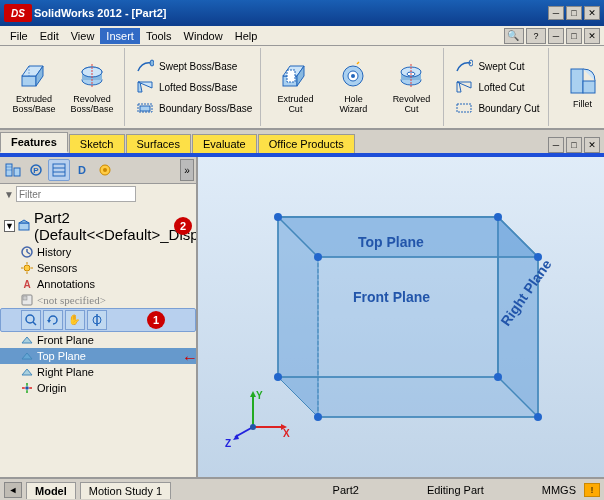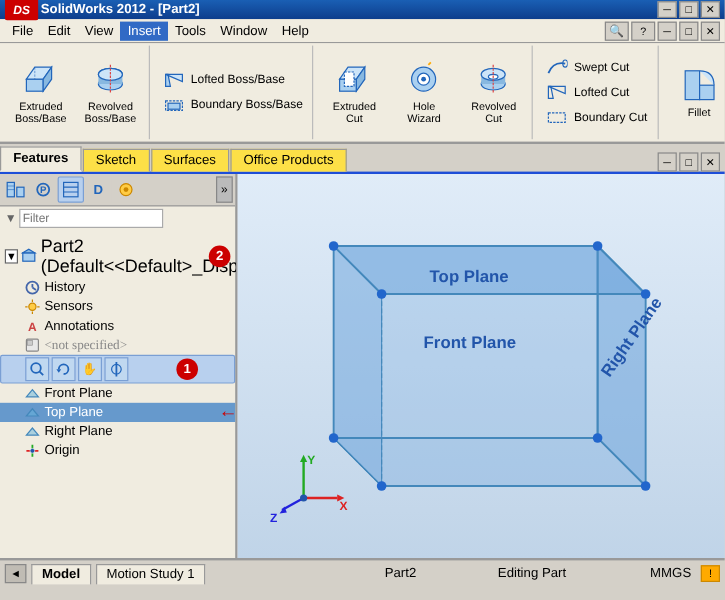--- a/index.html
+++ b/index.html
@@ -2,21 +2,21 @@
 <html><head>
   <meta charset="utf-8">
   <style>
     * { box-sizing: border-box; margin: 0; padding: 0; }
     body { font-family: 'Segoe UI', Arial, sans-serif; font-size: 11px; background: #d4d0c8; width: 604px; height: 500px; overflow: hidden; }
 
     
     .title-bar {
       background: linear-gradient(to bottom, #1a5fb4, #0d3d8c);
       color: white;
-      height: 16px;
+      height: 26px;
       display: flex;
       align-items: center;
       justify-content: space-between;
       padding: 0 4px;
     }
     .title-bar-left { display: flex; align-items: center; gap: 6px; }
     .title-bar-controls { display: flex; gap: 2px; }
     .title-btn {
       width: 16px; height: 14px; background: #d4d0c8; border: 1px solid #888;
       font-size: 9px; display: flex; align-items: center; justify-content: center;
@@ -100,21 +100,21 @@
       width: 20px; height: 16px;
       display: flex; align-items: center; justify-content: center;
     }
 
     
     .tabs-row {
       background: #d4d0c8;
       display: flex;
       align-items: flex-end;
       padding-top: 2px;
-      border-bottom: 2px solid #1d4ed8;
+      border-bottom: 4px solid #1d4ed8;
       gap: 0;
     }
     .tab {
       padding: 3px 10px;
       font-size: 11px;
       cursor: pointer;
       background: #fde047;
       border: 1px solid #999;
       border-bottom: none;
       margin-right: 1px;
@@ -373,20 +373,29 @@
       </div>
       <span style="font-size:9px;text-align:center;">Revolved<br>Boss/Base</span>
     </div>
   </div>
 
   <div class="toolbar-group">
     <div class="toolbar-sub-group">
       <div class="toolbar-sub-btn">
         <div class="toolbar-sub-icon">
           <svg width="18" height="14" viewBox="0 0 18 14">
+            <path d="M2,12 Q6,2 16,4" fill="none" stroke="#2266bb" stroke-width="1.5"></path>
+            <ellipse cx="16" cy="4" rx="2" ry="3" fill="#88b8e0" stroke="#2266bb" stroke-width="1"></ellipse>
+          </svg>
+        </div>
+        <span>Swept Boss/Base</span>
+      </div>
+      <div class="toolbar-sub-btn">
+        <div class="toolbar-sub-icon">
+          <svg width="18" height="14" viewBox="0 0 18 14">
             <polygon points="2,12 6,12 4,2 2,2" fill="#aad0f0" stroke="#2266bb" stroke-width="1"></polygon>
             <polygon points="2,2 4,2 16,2 16,8" fill="#cce4f8" stroke="#2266bb" stroke-width="1"></polygon>
           </svg>
         </div>
         <span>Lofted Boss/Base</span>
       </div>
       <div class="toolbar-sub-btn">
         <div class="toolbar-sub-icon">
           <svg width="18" height="14" viewBox="0 0 18 14">
             <rect x="2" y="3" width="14" height="8" fill="none" stroke="#2266bb" stroke-width="1" stroke-dasharray="2,1"></rect>
@@ -479,20 +488,21 @@
     </div>
 
   </div>
 
 </div>
 
 <div class="tabs-row">
   <div class="tab active">Features</div>
   <div class="tab">Sketch</div>
   <div class="tab">Surfaces</div>
+  <div class="tab">Evaluate</div>
   <div class="tab">Office Products</div>
   <div style="margin-left:auto;display:flex;align-items:center;gap:2px;padding-right:4px;">
     <div style="width:16px;height:16px;background:#d4d0c8;border:1px solid #888;display:flex;align-items:center;justify-content:center;font-size:9px;cursor:pointer;">─</div>
     <div style="width:16px;height:16px;background:#d4d0c8;border:1px solid #888;display:flex;align-items:center;justify-content:center;font-size:9px;cursor:pointer;">□</div>
     <div style="width:16px;height:16px;background:#d4d0c8;border:1px solid #888;display:flex;align-items:center;justify-content:center;font-size:9px;cursor:pointer;">✕</div>
   </div>
 </div>
 
 <div class="main-layout" style="height:320px;">
 
@@ -751,16 +761,16 @@
   <div class="status-btn">◄</div>
   <div class="status-tab active">
     <span>Model</span>
   </div>
   <div class="status-tab">
     <span>Motion Study 1</span>
   </div>
   <div class="status-right">
     <span>Part2</span>
     <span style="margin-left:60px;">Editing Part</span>
-    <span style="margin-left:46px;padding-left:16px;">MMGS</span>
+    <span style="margin-left:34px;padding-left:16px;">MMGS</span>
     <div style="width:16px;height:14px;background:#ffaa00;border:1px solid #cc8800;display:flex;align-items:center;justify-content:center;font-size:9px;cursor:pointer;">!</div>
   </div>
 </div>
 
 </body></html>

